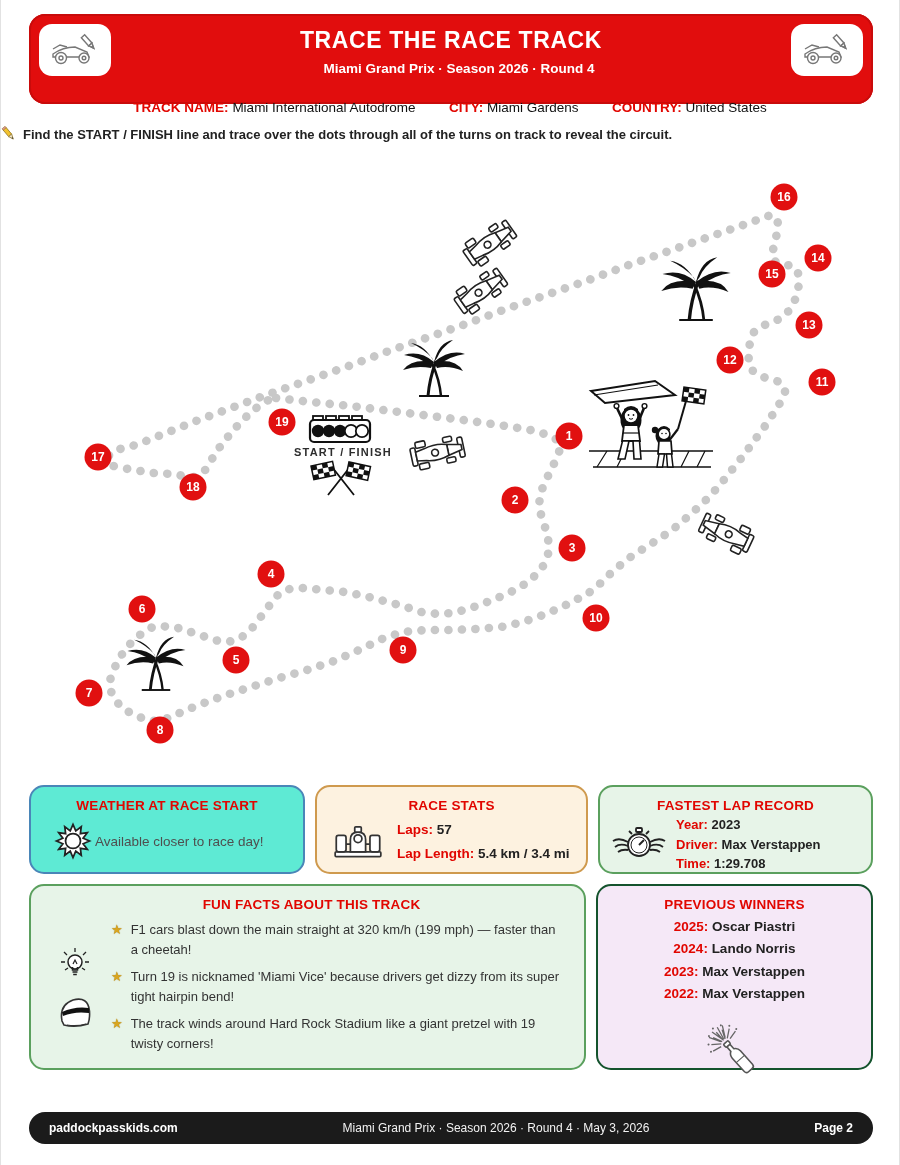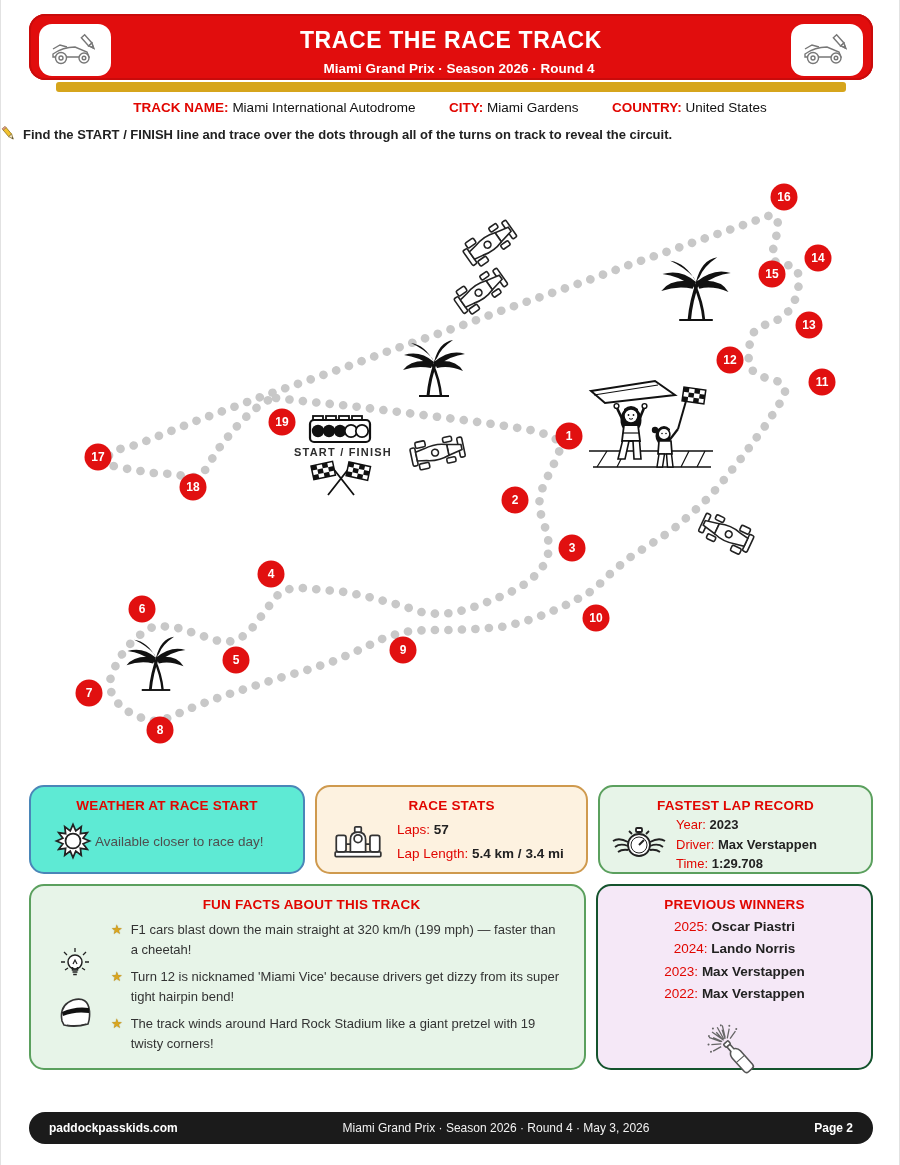--- a/index.html
+++ b/index.html
@@ -1,21 +1,21 @@
 <!DOCTYPE html>
 <html><head>
 <meta charset="utf-8">
 <style>
   html,body{margin:0;padding:0;background:#fff;}
   #page{position:relative;width:900px;height:1165px;margin:0 auto;background:#fff;
         border-left:1px solid #e2e2e2;border-right:1px solid #e2e2e2;box-sizing:border-box;
         font-family:"Liberation Sans",sans-serif;overflow:hidden;}
   
   .gold-strip{position:absolute;left:55px;top:82px;width:790px;height:10px;background:#d6a51c;border-radius:3px;}
-  .header-bar{position:absolute;left:28px;top:14px;width:844px;height:66px;background:#e10d0d;
+  .header-bar{position:absolute;left:28px;top:14px;width:844px;height:90px;background:#e10d0d;
               border-radius:16px;box-shadow:inset 0 0 0 2px #c90b0b;}
   .header-tile{position:absolute;top:10px;width:72px;height:52px;background:#fff;border-radius:13px;
                display:flex;align-items:center;justify-content:center;}
   .tile-left{left:10px;} .tile-right{right:10px;}
   .header-title{position:absolute;left:0;right:0;top:13px;text-align:center;color:#fff;
                 font-size:23px;font-weight:800;letter-spacing:.6px;}
   .header-sub{position:absolute;left:16px;right:0;top:47px;text-align:center;color:#fff;
               font-size:13.5px;font-weight:700;}
   
   .info-line{position:absolute;left:0;right:0;top:100px;text-align:center;font-size:13.5px;color:#111;}
@@ -36,21 +36,21 @@
   #weather-box{left:28px;top:785px;width:276px;height:89px;background:#5eead4;border:2px solid #4a86b8;}
   #stats-box{left:314px;top:785px;width:273px;height:89px;background:#fdf2e0;border:2px solid #cf9a4e;}
   #fastest-box{left:597px;top:785px;width:275px;height:89px;background:#e7f4e8;border:2px solid #5ba05e;}
   #funfacts-box{left:28px;top:884px;width:557px;height:186px;background:#e7f4e8;border:2px solid #5ba05e;padding-left:8px;}
   #winners-box{left:595px;top:884px;width:277px;height:186px;background:#f5e8f7;border:2px solid #14532d;}
   .box-row{display:flex;align-items:center;}
   #weather-box .box-row{margin-top:6px;padding:0 14px 0 20px;}
   .weather-note{flex:1;text-align:left;color:#4f4f4f;font-size:13.5px;}
   #stats-box .box-row{margin-top:5px;padding-left:16px;}
   .stat-lines{margin-left:14px;font-size:13.5px;font-weight:700;line-height:1.75;color:#222;}
-  .stat-lines .lbl, .fl-lines .lbl, .winner-line .yr{color:#e10600;font-weight:400;}
+  .stat-lines .lbl, .fl-lines .lbl, .winner-line .yr{color:#e10600;font-weight:700;}
   #fastest-box .box-row{margin-top:2px;padding-left:12px;}
   .fl-lines{margin-left:10px;font-size:13px;font-weight:700;line-height:1.5;color:#222;}
   #funfacts-box .box-row{align-items:flex-start;margin-top:8px;}
   .ff-icons{width:72px;display:flex;flex-direction:column;align-items:center;gap:12px;margin-top:26px;}
   .ff-list{flex:1;padding-right:24px;}
   .fact{display:flex;gap:8px;font-size:13px;color:#333;line-height:1.5;margin-bottom:8px;}
   .star{color:#d9a520;font-size:13px;line-height:1.5;text-shadow:0 0 1px #8a6a12;}
   .winner-line{text-align:center;font-size:13.5px;font-weight:800;line-height:1.65;color:#222;}
   .winners-wrap{margin-top:4px;}
   .bottle-wrap{text-align:center;margin-top:8px;}
@@ -366,21 +366,21 @@
           <path d="M-8,13 Q2,14.5 11,12" fill="none" stroke="#333" stroke-width="1.2"></path>
         </svg>
       </div>
       <div class="ff-list">
           <div class="fact">
             <span class="star">★</span>
             <span>F1 cars blast down the main straight at 320 km/h (199 mph) — faster than a cheetah!</span>
           </div>
           <div class="fact">
             <span class="star">★</span>
-            <span>Turn 12 is nicknamed 'Miami Vice' because drivers get dizzy from its super tight hairpin bend!</span>
+            <span>Turn 19 is nicknamed 'Miami Vice' because drivers get dizzy from its super tight hairpin bend!</span>
           </div>
           <div class="fact">
             <span class="star">★</span>
             <span>The track winds around Hard Rock Stadium like a giant pretzel with 19 twisty corners!</span>
           </div>
         </div>
     </div>
   </div>
 
   <div class="box" id="winners-box">

